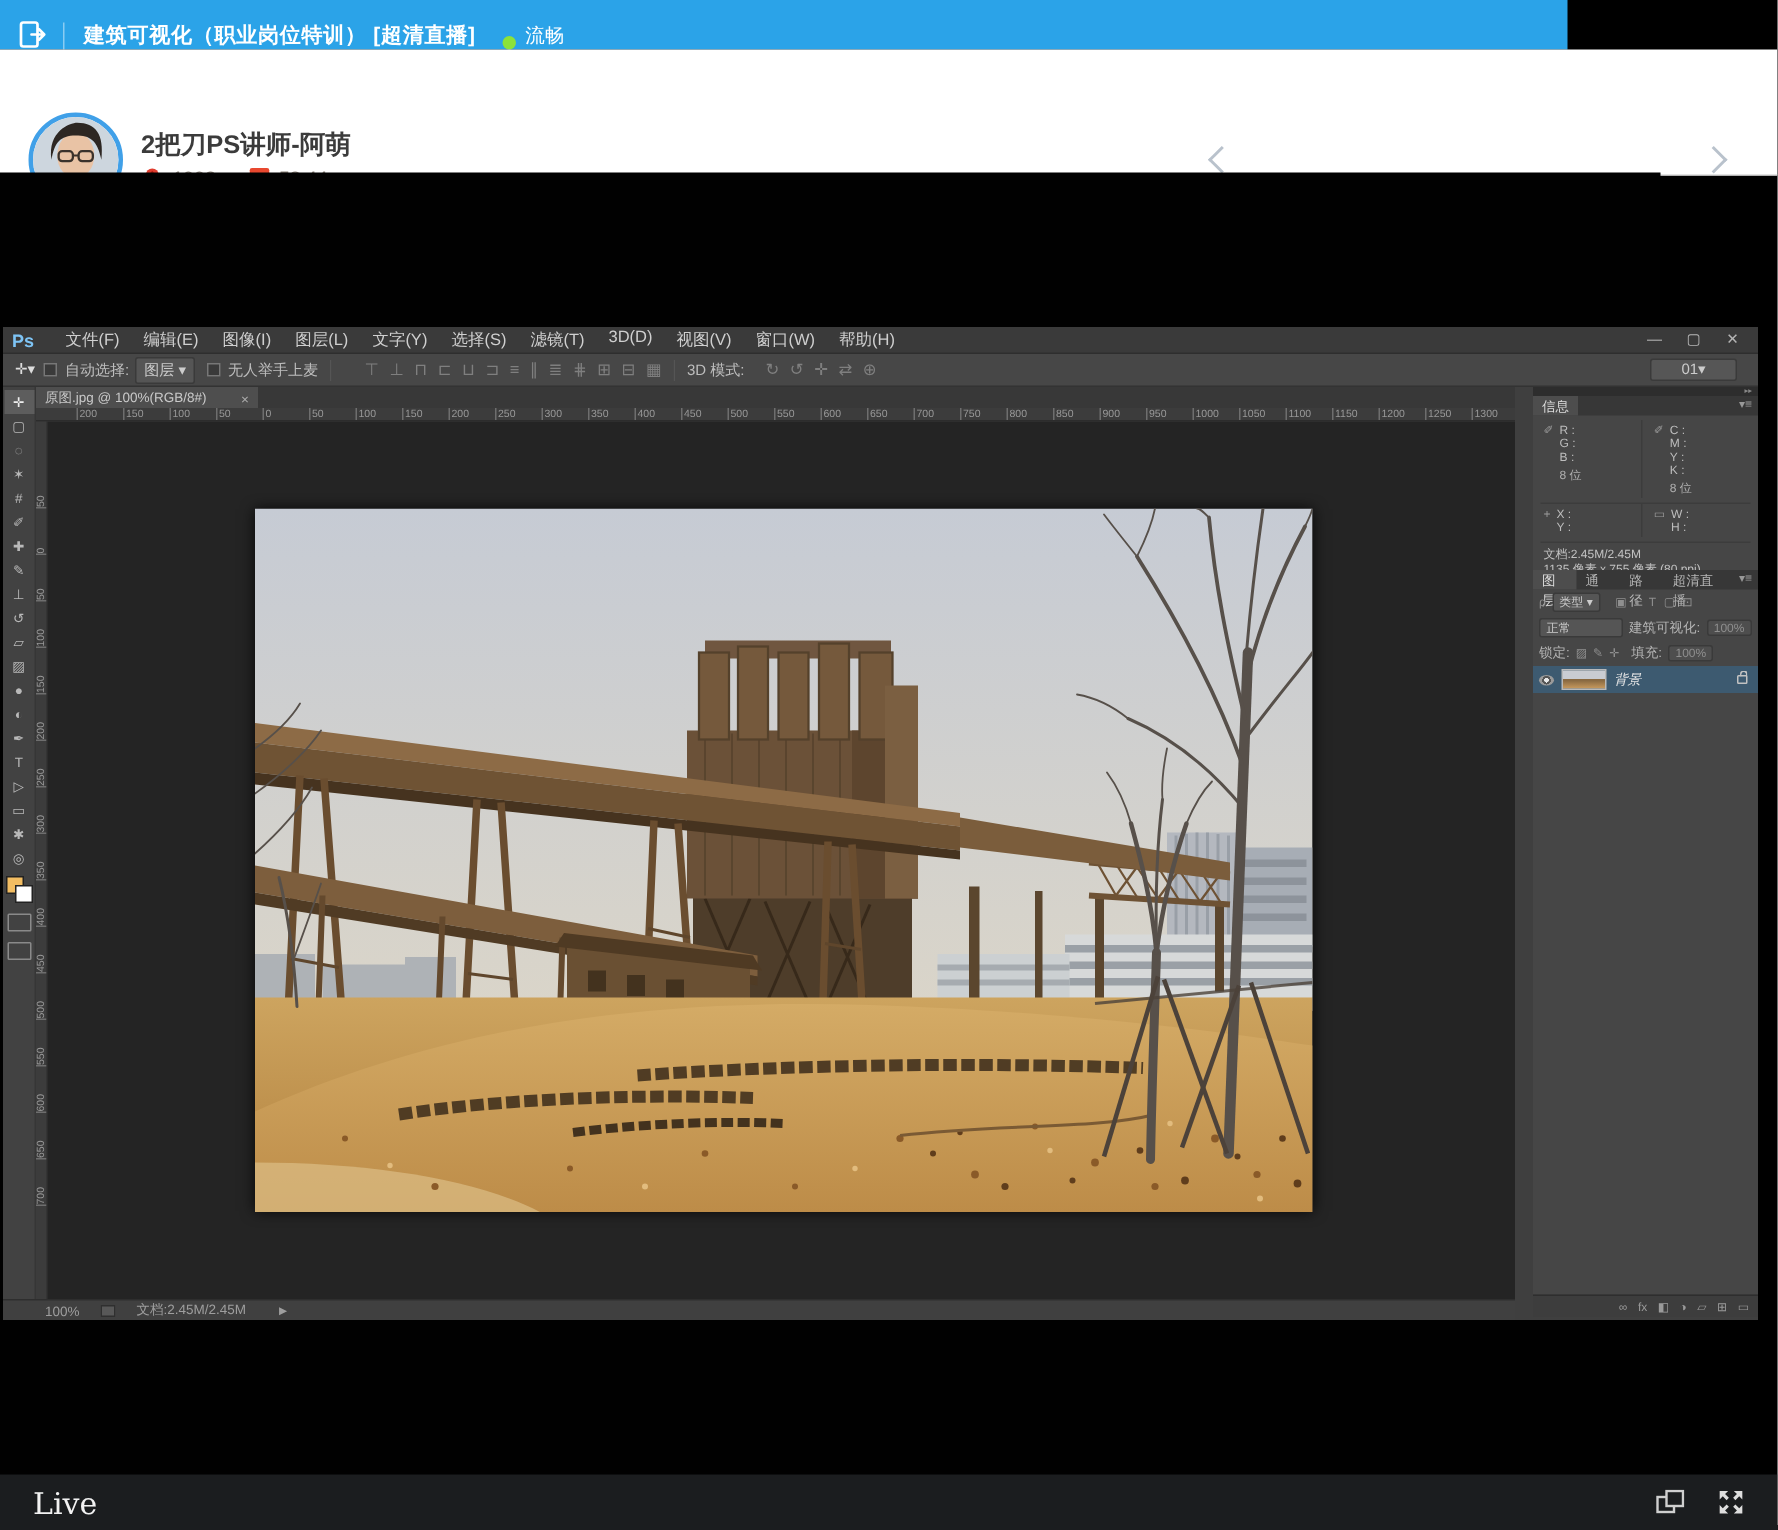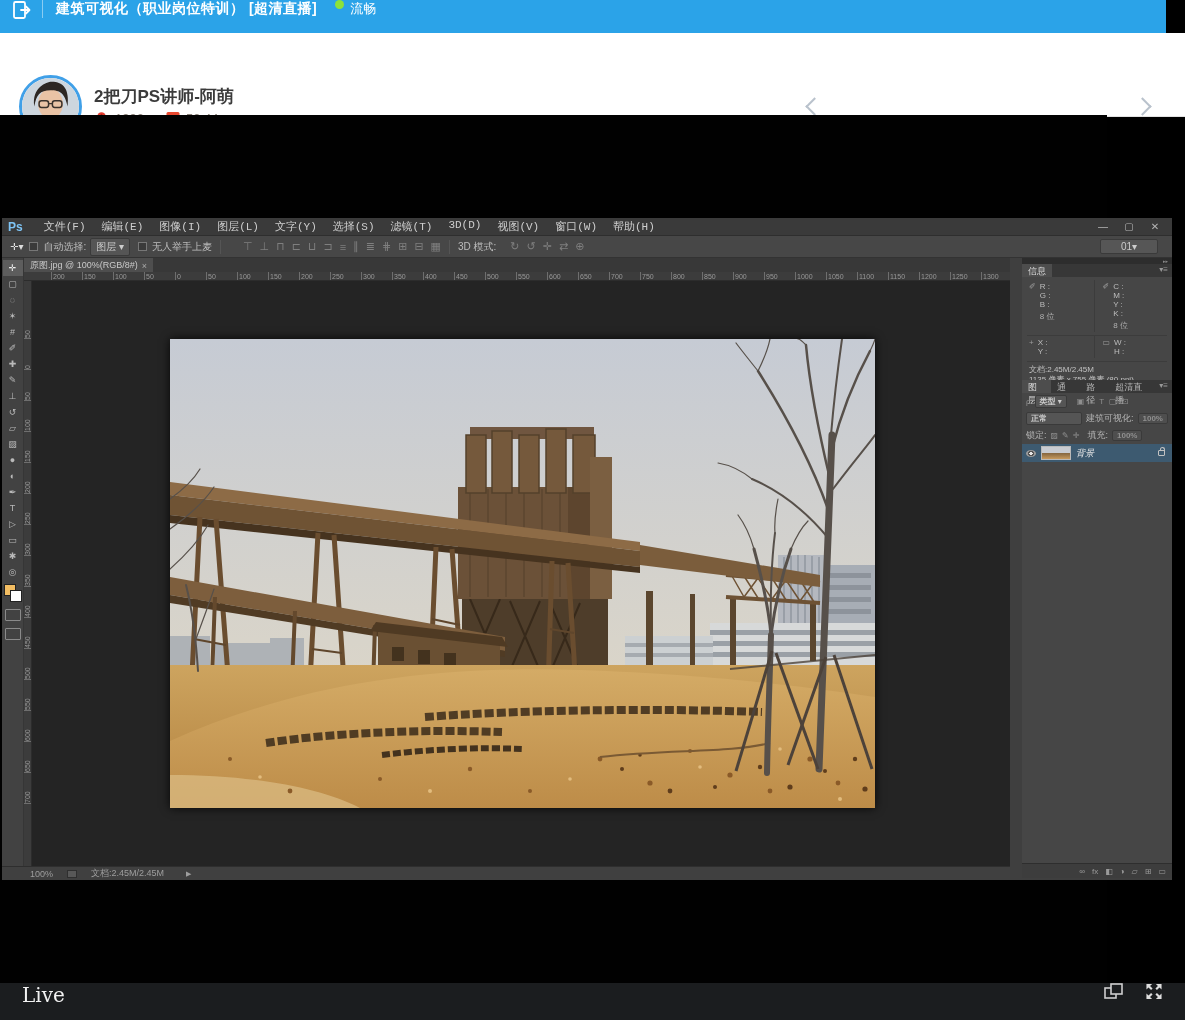--- a/index.html
+++ b/index.html
@@ -1,21 +1,21 @@
 <!DOCTYPE html>
 <html><head>
 <meta charset="utf-8">
 <style>
   * { margin:0; padding:0; box-sizing:border-box; }
   body { font-family:"Liberation Sans","DejaVu Sans",sans-serif; background:#e9e9e9; }
   .stage { position:relative; width:1185px; height:1020px; overflow:hidden; background:#000; }
   .abs { position:absolute; }
 
   
-  .topbar { left:0; top:0; width:1166px; height:33px; background:#2ba3e8; display:flex; align-items:flex-start; color:#fff; }
+  .topbar { left:0; top:0; width:1045px; height:33px; background:#2ba3e8; display:flex; align-items:flex-end; color:#fff; }
   .exit-btn { width:20px; height:20px; margin-left:12px; cursor:pointer; }
   .topbar-sep { width:1px; height:18px; background:rgba(255,255,255,.45); margin:0 13px 0 10px; }
   .topbar-title { font-size:14px; font-weight:bold; letter-spacing:.5px; }
   .net-dot { width:9px; height:9px; border-radius:50%; background:#8ce23a; margin:0 6px 0 18px; }
   .net-label { font-size:13px; }
 
   
   .header { left:0; top:33px; width:1185px; height:84px; background:#fff; border-bottom:1px solid #e3e3e3; }
   .avatar-ring { left:19px; top:42px; width:63px; height:63px; border-radius:50%; border:3px solid #40a0e8; background:#fff; overflow:hidden; }
   .avatar-ring svg { width:100%; height:100%; display:block; }
@@ -29,21 +29,21 @@
   .chev-r { left:1136px; top:67px; transform:rotate(225deg); }
 
   
   .video { left:0; top:115px; width:1107px; height:868px; background:#010101; }
 
   
   .ps { left:2px; top:103px; width:1170px; height:662px; background:#3f3f3f; font-size:11px; color:#c6c6c6; }
   .ps-titlebar { left:0; top:0; width:1170px; height:18px; background:#3a3a3a; display:flex; align-items:center; border-bottom:1px solid #2e2e2e; }
   .ps-logo { color:#7ec4f5; font-weight:bold; font-size:12px; margin:0 14px 0 6px; }
   .menus { display:flex; gap:2px; }
-  .menu-item { padding:1px 7px; font-size:11px; color:#cfcfcf; cursor:pointer;font-family:Liberation Mono, monospace; }
+  .menu-item { padding:1px 7px; font-size:11px; color:#cfcfcf; cursor:pointer; }
   .win-btns { margin-left:auto; display:flex; gap:12px; margin-right:10px; color:#b5b5b5; font-size:10px; }
   .win-btns span { cursor:pointer; width:14px; text-align:center; }
 
   .ps-options { left:0; top:18px; width:1170px; height:22px; background:#474747; border-bottom:1px solid #333; display:flex; align-items:center; font-size:10px; color:#bdbdbd; }
   .opt-tool { margin:0 6px 0 8px; color:#ddd; font-size:10px; }
   .opt-dd { background:#555; border:1px solid #3a3a3a; border-radius:2px; padding:1px 5px; margin:0 8px 0 4px; color:#ccc; cursor:pointer; }
   .cbx { width:9px; height:9px; background:#3a3a3a; border:1px solid #777; display:inline-block; margin-right:5px; }
   .opt-group { display:flex; align-items:center; gap:7px; margin-left:14px; color:#7f7f7f; font-size:11px; }
   .opt-ic { cursor:pointer; }
   .vsep { width:1px; height:14px; background:#383838; border-right:1px solid #555; margin:0 8px; }
@@ -52,21 +52,21 @@
   .ps-toolbar { left:0; top:40px; width:22px; bottom:14px; background:#424242; border-right:1px solid #363636; display:flex; flex-direction:column; align-items:center; padding-top:2px; }
   .tool { width:20px; height:16px; display:flex; align-items:center; justify-content:center; font-size:9px; color:#b9b9b9; cursor:pointer; }
   .tool:first-child { background:#5d5d5d; color:#eee; }
   .swatches { position:relative; width:18px; height:18px; margin-top:4px; cursor:pointer; }
   .fg { position:absolute; left:0; top:0; width:12px; height:12px; border:1px solid #222; }
   .bg { position:absolute; right:0; bottom:0; width:12px; height:12px; border:1px solid #222; background:#fff; }
   .tb-extra { width:16px; height:12px; border:1px solid #8a8a8a; margin-top:7px; border-radius:1px; cursor:pointer; }
 
   .ps-center { left:22px; top:40px; width:986px; bottom:14px; background:#242424; }
   .tabrow { left:0; top:0; width:100%; height:14px; background:#383838; display:flex; }
-  .doctab { background:#4e4e4e; color:#c9c9c9; font-size:9px; padding:1px 6px 0 6px; display:flex; gap:4px; align-items:center; cursor:pointer; }
+  .doctab { background:#4e4e4e; color:#c9c9c9; font-size:9px; padding:1px 6px 0 6px; display:flex; gap:23px; align-items:center; cursor:pointer; }
   .doctab .x { color:#aaa; cursor:pointer; }
   .hruler { left:0; top:14px; width:100%; height:9px; background:#3c3c3c; border-bottom:1px solid #2c2c2c; overflow:hidden; display:flex; padding-left:27px; }
   .hruler span { flex:0 0 31px; font-size:7px; color:#989898; border-left:1px solid #6e6e6e; padding-left:1px; line-height:9px; }
   .vruler { left:0; top:23px; width:8px; bottom:0; background:#3c3c3c; border-right:1px solid #2c2c2c; overflow:hidden; display:flex; flex-direction:column; padding-top:27px; }
   .vruler span { flex:0 0 31px; font-size:7px; color:#989898; border-top:1px solid #6e6e6e; writing-mode:vertical-rl; transform:rotate(180deg); line-height:8px; }
   .canvas-photo { left:146px; top:81px; width:705px; height:469px; box-shadow:0 0 9px rgba(0,0,0,.85); }
   .canvas-photo svg { width:100%; height:100%; display:block; }
 
   .ps-status { left:0; bottom:0; width:1008px; height:14px; background:#404040; border-top:1px solid #2e2e2e; display:flex; align-items:center; font-size:9px; color:#9e9e9e; }
   .ps-status .zoomv { margin-left:28px; }
@@ -82,35 +82,35 @@
   .pmenu { margin-left:auto; color:#999; font-size:8px; padding:1px 4px; cursor:pointer; }
   .info-body { padding:3px 5px 2px 5px; font-size:8px; color:#bdbdbd; }
   .info-grid { display:flex; border-bottom:1px solid #3c3c3c; padding-bottom:3px; }
   .info-cell { flex:1; display:flex; gap:4px; padding:2px 2px; }
   .info-cell + .info-cell { border-left:1px solid #3c3c3c; padding-left:8px; }
   .ic-g { color:#9c9c9c; font-size:8px; }
   .stack span { display:block; line-height:9px; }
   .bits { margin-top:3px; color:#b0b0b0; }
   .doc-lines { padding:3px 2px 1px 2px; font-size:8px; color:#c2c2c2; line-height:10px; }
   .lrow { display:flex; align-items:center; gap:4px; font-size:9px; color:#b5b5b5; padding:2px 4px; }
-  .dd-sm { background:#555; border:1px solid #3a3a3a; border-radius:2px; padding:0 4px; color:#ccc; font-size:8px; cursor:pointer;font-weight:bold; }
+  .dd-sm { background:#555; border:1px solid #3a3a3a; border-radius:2px; padding:0 4px; color:#ccc; font-size:8px; cursor:pointer; }
   .dd-dis { background:#4e4e4e; color:#8f8f8f; }
   .lyr-ic { color:#8f8f8f; font-size:8px; cursor:pointer; }
   .layer-row { display:flex; align-items:center; gap:5px; background:#3d5a70; height:18px; padding:0 4px; cursor:pointer; }
   .eye { width:10px; height:7px; border-radius:50%; background:radial-gradient(circle at 50% 50%, #e8e8e8 0 1.5px, #555 1.6px 2.8px, #9a9a9a 2.9px); }
   .thumb { width:30px; height:14px; border:1px solid #b9b9b9; background:linear-gradient(#c9ccd2 0 48%, #8a6a42 48% 56%, #c89a5e); }
   .lname { font-size:9px; font-style:italic; color:#e6e6e6; }
   .lock { position:relative; width:7px; height:6px; border:1px solid #c2c2c2; border-radius:1px; margin-left:auto; margin-right:3px; }
   .lock:before { content:''; position:absolute; top:-4px; left:1px; width:3px; height:3px; border:1px solid #c2c2c2; border-bottom:none; border-radius:3px 3px 0 0; }
   .layers-empty { background:#464646; }
   .dock-bottom { height:15px; background:#3d3d3d; border-top:1px solid #2e2e2e; display:flex; align-items:center; justify-content:flex-end; gap:7px; padding-right:6px; font-size:8px; color:#9a9a9a; }
   .dock-bottom span { cursor:pointer; }
 
   
-  .livebar { left:0; top:983px; width:1185px; height:37px; background:#1b1d1f; display:flex; }
+  .livebar { left:0; top:983px; width:1185px; height:37px; background:#1b1d1f; display:flex; align-items:center; }
   .live-label { margin-left:22px; color:#f2f2f2; font-size:20px; font-family:"DejaVu Serif","Liberation Serif",serif; }
   .pl-icons { margin-left:auto; display:flex; gap:22px; margin-right:22px; }
   .pl-icons svg { display:block; cursor:pointer; }
 </style>
 </head>
 <body>
 
 <div class="stage">
 
   <div class="abs topbar">

